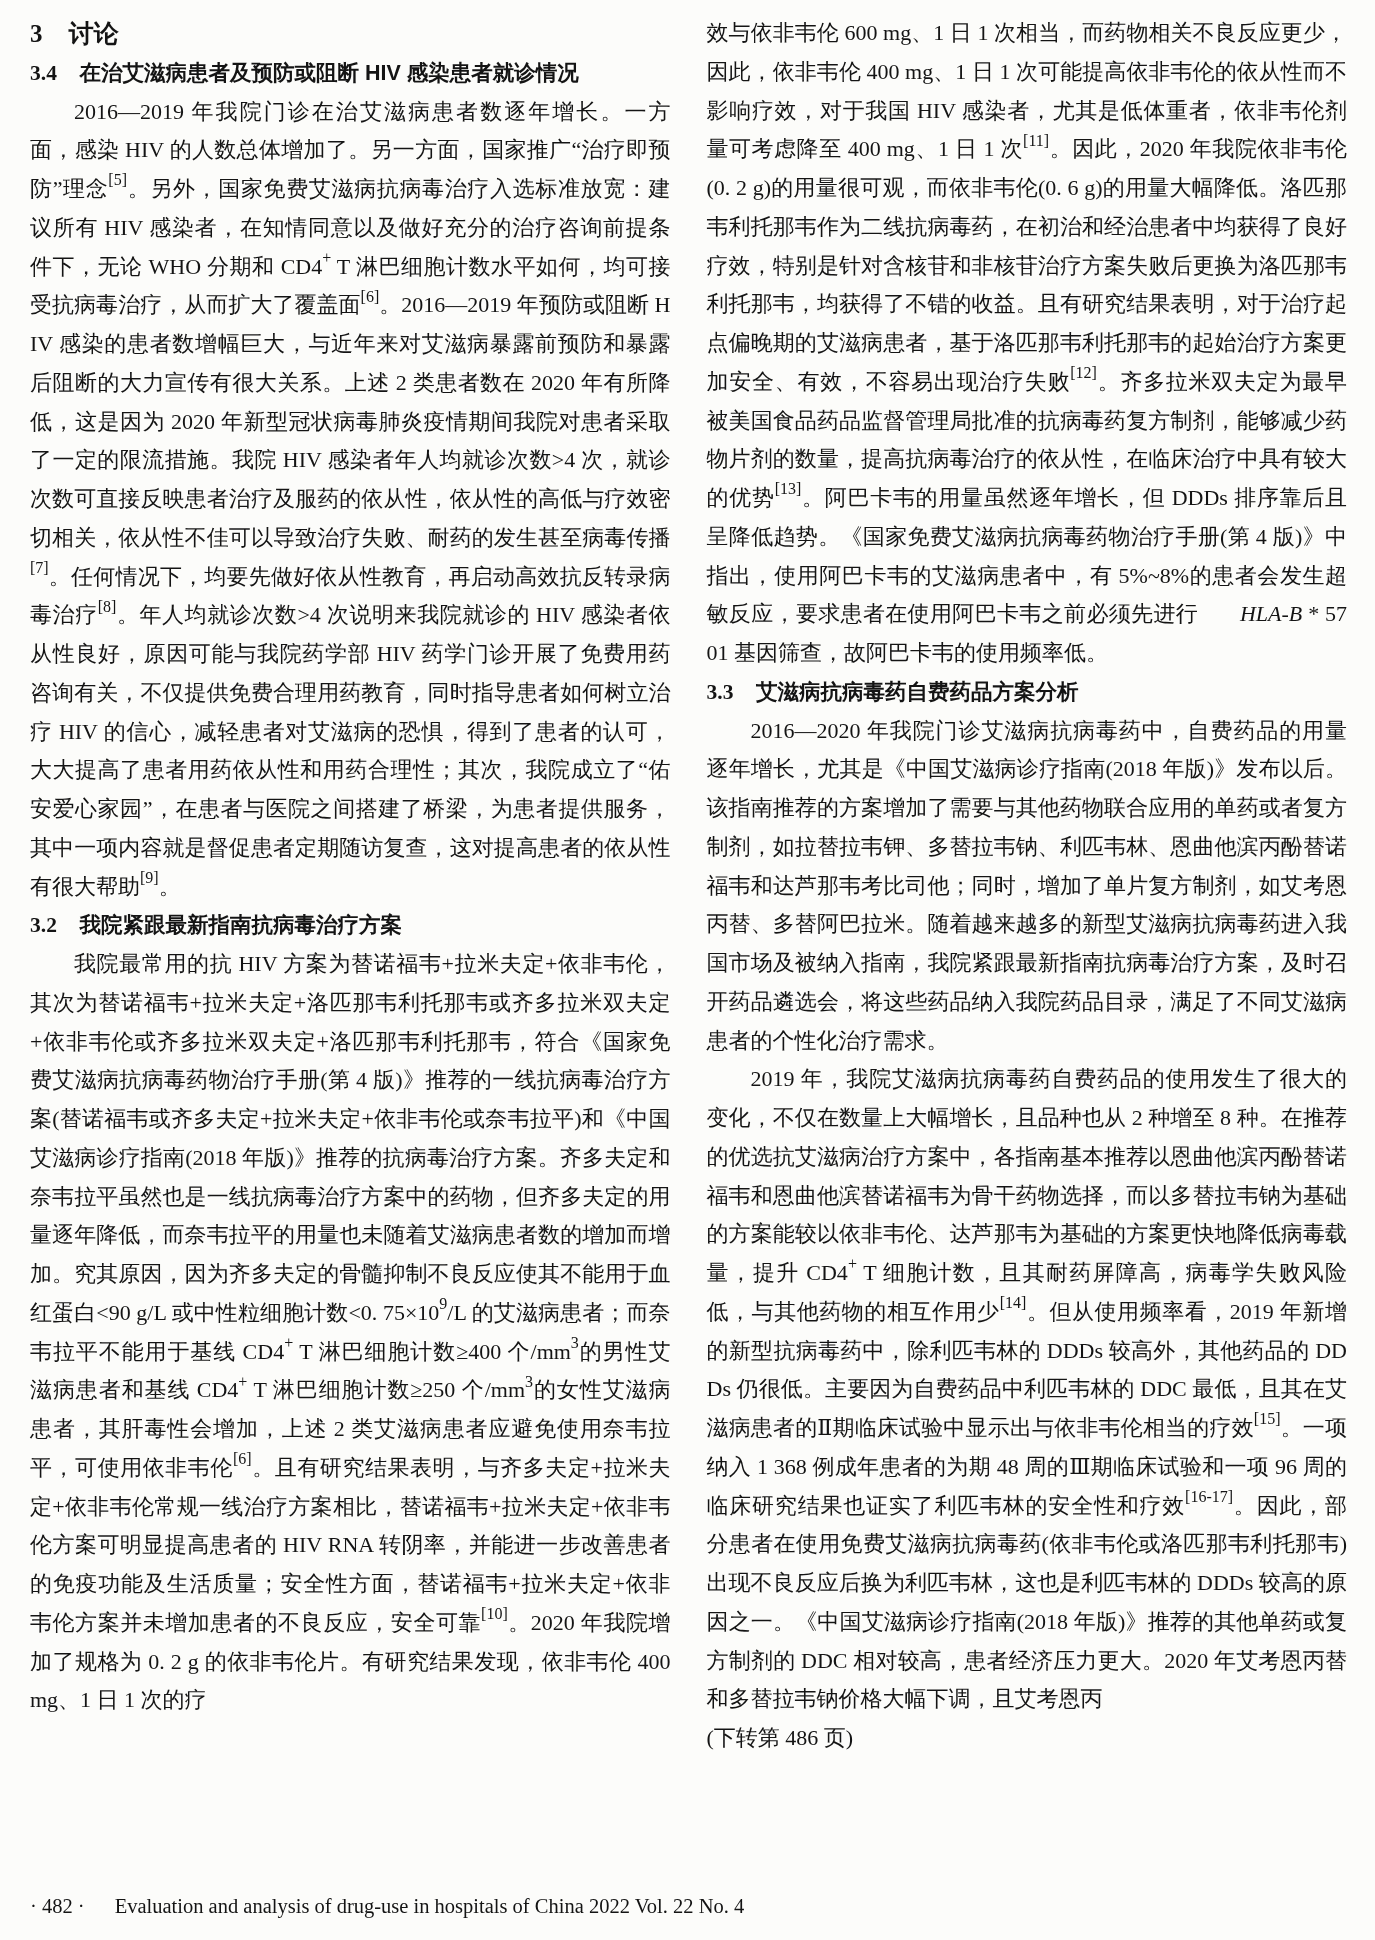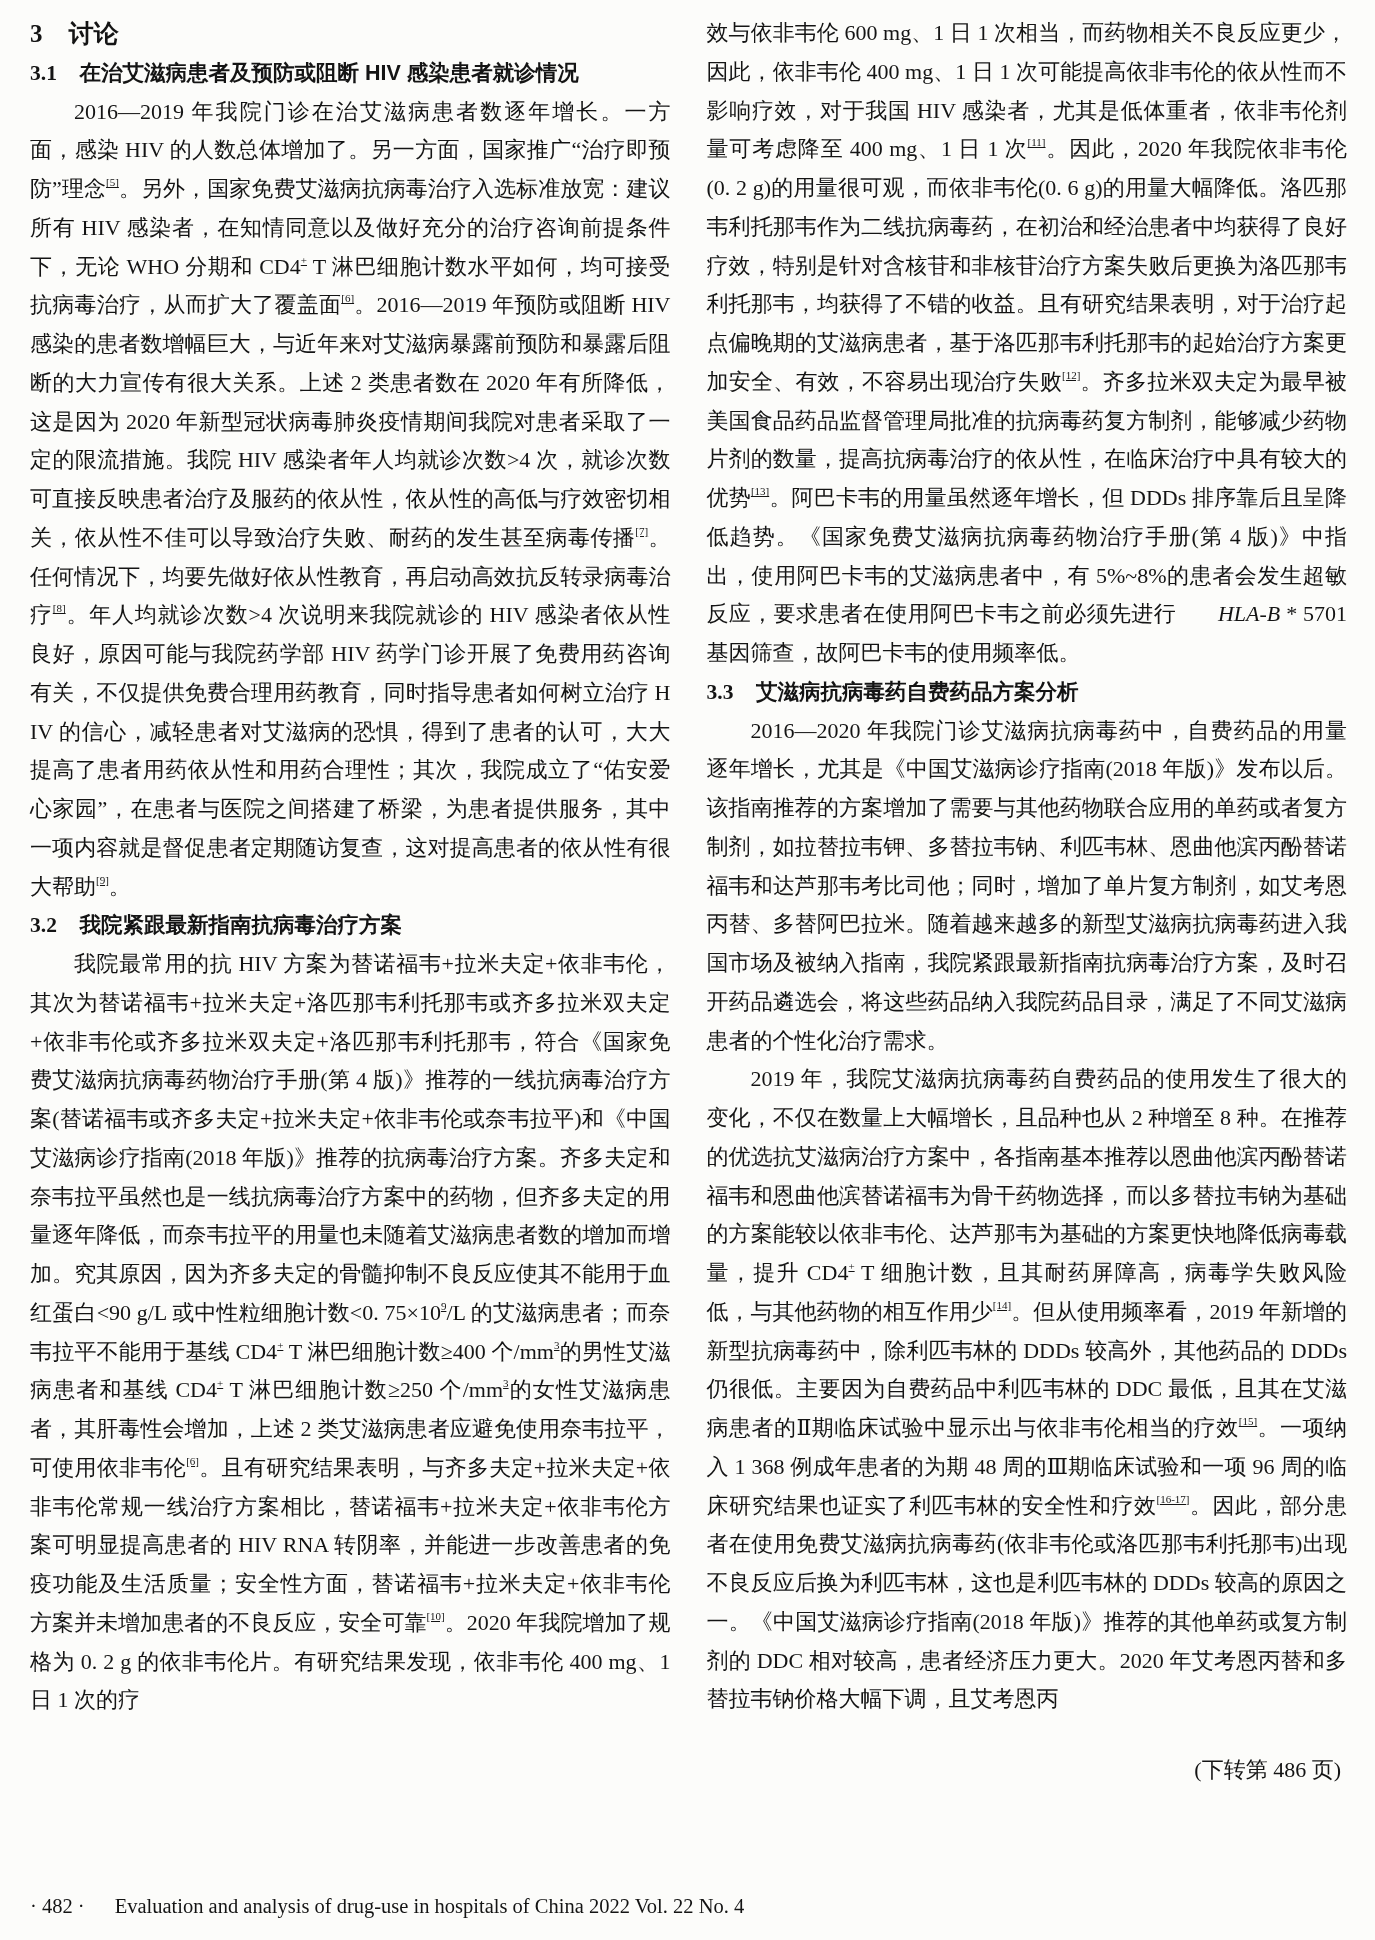--- a/index.html
+++ b/index.html
@@ -32,52 +32,50 @@
   p {
     margin: 0;
     font-size: 22px;
     line-height: 38.75px;
     text-align: justify;
     text-indent: 2em;
     word-break: break-all;
   }
   p.cont { text-indent: 0; }
   p.note {
-    text-align: right;
+    text-align: left;
     text-indent: 0;
     padding-right: 6px;
-    margin-top: 32px;
   }
   sup {
-    font-size: 11px;
+    font-size: 16px;
     position: relative;
     top: -0.15em;
     line-height: 0;
-    text-decoration: underline;
   }
   i { font-style: italic; margin-left: 36px; }
   .footer {
     position: absolute;
     left: 30px; right: 20px;
     bottom: 22px;
     display: flex;
     justify-content: space-between;
     align-items: baseline;
     font-size: 20.5px;
     white-space: nowrap;
   }
   .footer .marker { margin-right: 30px; }
 </style>
 </head>
 <body>
 
 <div class="content">
   <div class="col">
       <div class="h1"><span class="hnum">3</span><span class="htitle">讨论</span></div>
-      <div class="h2"><span class="hnum">3.1</span><span class="htitle">在治艾滋病患者及预防或阻断 HIV 感染患者就诊情况</span></div>
+      <div class="h2"><span class="hnum">3.4</span><span class="htitle">在治艾滋病患者及预防或阻断 HIV 感染患者就诊情况</span></div>
       <p class="">2016—2019 年我院门诊在治艾滋病患者数逐年增长。一方面，感染 HIV 的人数总体增加了。另一方面，国家推广“治疗即预防”理念<sup>[5]</sup>。另外，国家免费艾滋病抗病毒治疗入选标准放宽：建议所有 HIV 感染者，在知情同意以及做好充分的治疗咨询前提条件下，无论 WHO 分期和 CD4<sup>+</sup> T 淋巴细胞计数水平如何，均可接受抗病毒治疗，从而扩大了覆盖面<sup>[6]</sup>。2016—2019 年预防或阻断 HIV 感染的患者数增幅巨大，与近年来对艾滋病暴露前预防和暴露后阻断的大力宣传有很大关系。上述 2 类患者数在 2020 年有所降低，这是因为 2020 年新型冠状病毒肺炎疫情期间我院对患者采取了一定的限流措施。我院 HIV 感染者年人均就诊次数&gt;4 次，就诊次数可直接反映患者治疗及服药的依从性，依从性的高低与疗效密切相关，依从性不佳可以导致治疗失败、耐药的发生甚至病毒传播<sup>[7]</sup>。任何情况下，均要先做好依从性教育，再启动高效抗反转录病毒治疗<sup>[8]</sup>。年人均就诊次数&gt;4 次说明来我院就诊的 HIV 感染者依从性良好，原因可能与我院药学部 HIV 药学门诊开展了免费用药咨询有关，不仅提供免费合理用药教育，同时指导患者如何树立治疗 HIV 的信心，减轻患者对艾滋病的恐惧，得到了患者的认可，大大提高了患者用药依从性和用药合理性；其次，我院成立了“佑安爱心家园”，在患者与医院之间搭建了桥梁，为患者提供服务，其中一项内容就是督促患者定期随访复查，这对提高患者的依从性有很大帮助<sup>[9]</sup>。</p>
       <div class="h2"><span class="hnum">3.2</span><span class="htitle">我院紧跟最新指南抗病毒治疗方案</span></div>
       <p class="">我院最常用的抗 HIV 方案为替诺福韦+拉米夫定+依非韦伦，其次为替诺福韦+拉米夫定+洛匹那韦利托那韦或齐多拉米双夫定+依非韦伦或齐多拉米双夫定+洛匹那韦利托那韦，符合《国家免费艾滋病抗病毒药物治疗手册(第 4 版)》推荐的一线抗病毒治疗方案(替诺福韦或齐多夫定+拉米夫定+依非韦伦或奈韦拉平)和《中国艾滋病诊疗指南(2018 年版)》推荐的抗病毒治疗方案。齐多夫定和奈韦拉平虽然也是一线抗病毒治疗方案中的药物，但齐多夫定的用量逐年降低，而奈韦拉平的用量也未随着艾滋病患者数的增加而增加。究其原因，因为齐多夫定的骨髓抑制不良反应使其不能用于血红蛋白&lt;90 g/L 或中性粒细胞计数&lt;0. 75×10<sup>9</sup>/L 的艾滋病患者；而奈韦拉平不能用于基线 CD4<sup>+</sup> T 淋巴细胞计数≥400 个/mm<sup>3</sup>的男性艾滋病患者和基线 CD4<sup>+</sup> T 淋巴细胞计数≥250 个/mm<sup>3</sup>的女性艾滋病患者，其肝毒性会增加，上述 2 类艾滋病患者应避免使用奈韦拉平，可使用依非韦伦<sup>[6]</sup>。且有研究结果表明，与齐多夫定+拉米夫定+依非韦伦常规一线治疗方案相比，替诺福韦+拉米夫定+依非韦伦方案可明显提高患者的 HIV RNA 转阴率，并能进一步改善患者的免疫功能及生活质量；安全性方面，替诺福韦+拉米夫定+依非韦伦方案并未增加患者的不良反应，安全可靠<sup>[10]</sup>。2020 年我院增加了规格为 0. 2 g 的依非韦伦片。有研究结果发现，依非韦伦 400 mg、1 日 1 次的疗</p>
     </div>
   <div class="col">
       <p class="cont">效与依非韦伦 600 mg、1 日 1 次相当，而药物相关不良反应更少，因此，依非韦伦 400 mg、1 日 1 次可能提高依非韦伦的依从性而不影响疗效，对于我国 HIV 感染者，尤其是低体重者，依非韦伦剂量可考虑降至 400 mg、1 日 1 次<sup>[11]</sup>。因此，2020 年我院依非韦伦(0. 2 g)的用量很可观，而依非韦伦(0. 6 g)的用量大幅降低。洛匹那韦利托那韦作为二线抗病毒药，在初治和经治患者中均获得了良好疗效，特别是针对含核苷和非核苷治疗方案失败后更换为洛匹那韦利托那韦，均获得了不错的收益。且有研究结果表明，对于治疗起点偏晚期的艾滋病患者，基于洛匹那韦利托那韦的起始治疗方案更加安全、有效，不容易出现治疗失败<sup>[12]</sup>。齐多拉米双夫定为最早被美国食品药品监督管理局批准的抗病毒药复方制剂，能够减少药物片剂的数量，提高抗病毒治疗的依从性，在临床治疗中具有较大的优势<sup>[13]</sup>。阿巴卡韦的用量虽然逐年增长，但 DDDs 排序靠后且呈降低趋势。《国家免费艾滋病抗病毒药物治疗手册(第 4 版)》中指出，使用阿巴卡韦的艾滋病患者中，有 5%~8%的患者会发生超敏反应，要求患者在使用阿巴卡韦之前必须先进行 <i>HLA-B</i> * 5701 基因筛查，故阿巴卡韦的使用频率低。</p>
       <div class="h2"><span class="hnum">3.3</span><span class="htitle">艾滋病抗病毒药自费药品方案分析</span></div>
       <p class="">2016—2020 年我院门诊艾滋病抗病毒药中，自费药品的用量逐年增长，尤其是《中国艾滋病诊疗指南(2018 年版)》发布以后。该指南推荐的方案增加了需要与其他药物联合应用的单药或者复方制剂，如拉替拉韦钾、多替拉韦钠、利匹韦林、恩曲他滨丙酚替诺福韦和达芦那韦考比司他；同时，增加了单片复方制剂，如艾考恩丙替、多替阿巴拉米。随着越来越多的新型艾滋病抗病毒药进入我国市场及被纳入指南，我院紧跟最新指南抗病毒治疗方案，及时召开药品遴选会，将这些药品纳入我院药品目录，满足了不同艾滋病患者的个性化治疗需求。</p>
       <p class="">2019 年，我院艾滋病抗病毒药自费药品的使用发生了很大的变化，不仅在数量上大幅增长，且品种也从 2 种增至 8 种。在推荐的优选抗艾滋病治疗方案中，各指南基本推荐以恩曲他滨丙酚替诺福韦和恩曲他滨替诺福韦为骨干药物选择，而以多替拉韦钠为基础的方案能较以依非韦伦、达芦那韦为基础的方案更快地降低病毒载量，提升 CD4<sup>+</sup> T 细胞计数，且其耐药屏障高，病毒学失败风险低，与其他药物的相互作用少<sup>[14]</sup>。但从使用频率看，2019 年新增的新型抗病毒药中，除利匹韦林的 DDDs 较高外，其他药品的 DDDs 仍很低。主要因为自费药品中利匹韦林的 DDC 最低，且其在艾滋病患者的Ⅱ期临床试验中显示出与依非韦伦相当的疗效<sup>[15]</sup>。一项纳入 1 368 例成年患者的为期 48 周的Ⅲ期临床试验和一项 96 周的临床研究结果也证实了利匹韦林的安全性和疗效<sup>[16-17]</sup>。因此，部分患者在使用免费艾滋病抗病毒药(依非韦伦或洛匹那韦利托那韦)出现不良反应后换为利匹韦林，这也是利匹韦林的 DDDs 较高的原因之一。《中国艾滋病诊疗指南(2018 年版)》推荐的其他单药或复方制剂的 DDC 相对较高，患者经济压力更大。2020 年艾考恩丙替和多替拉韦钠价格大幅下调，且艾考恩丙</p>
       <p class="note">(下转第 486 页)</p>

